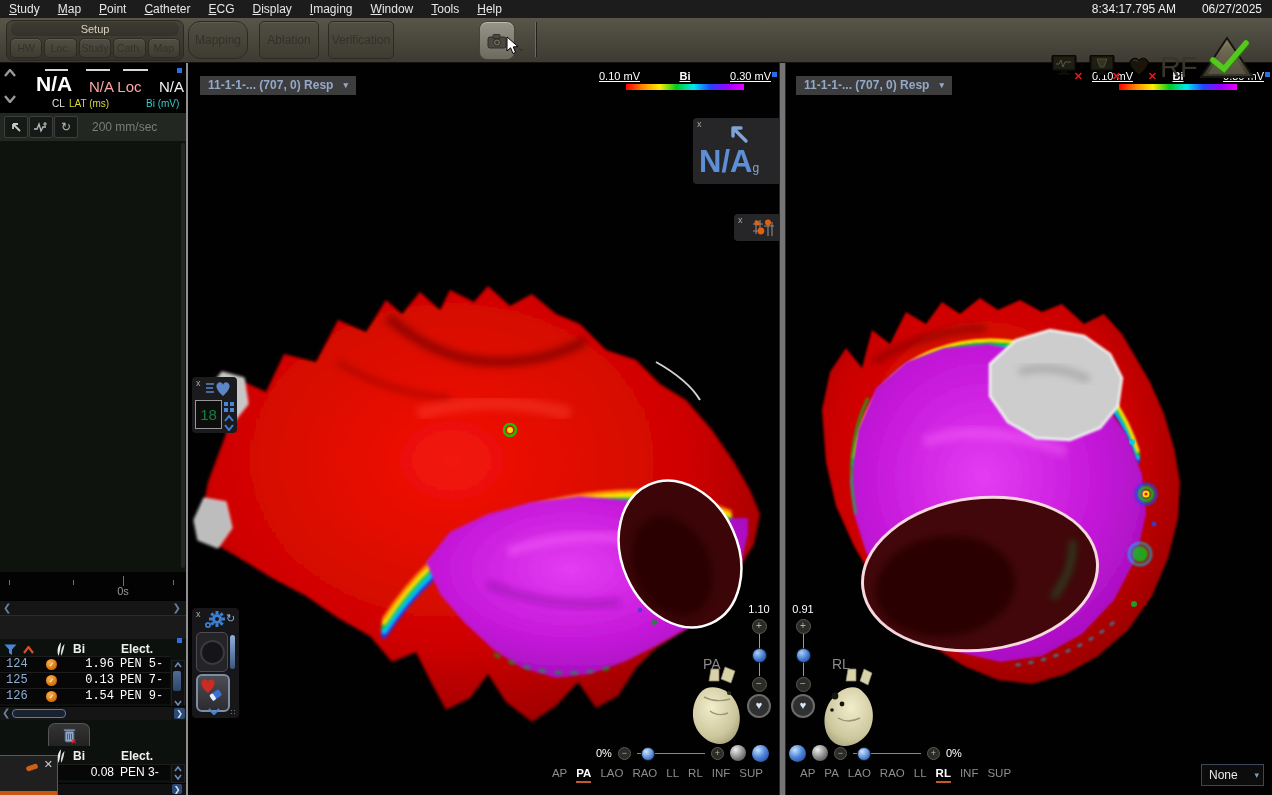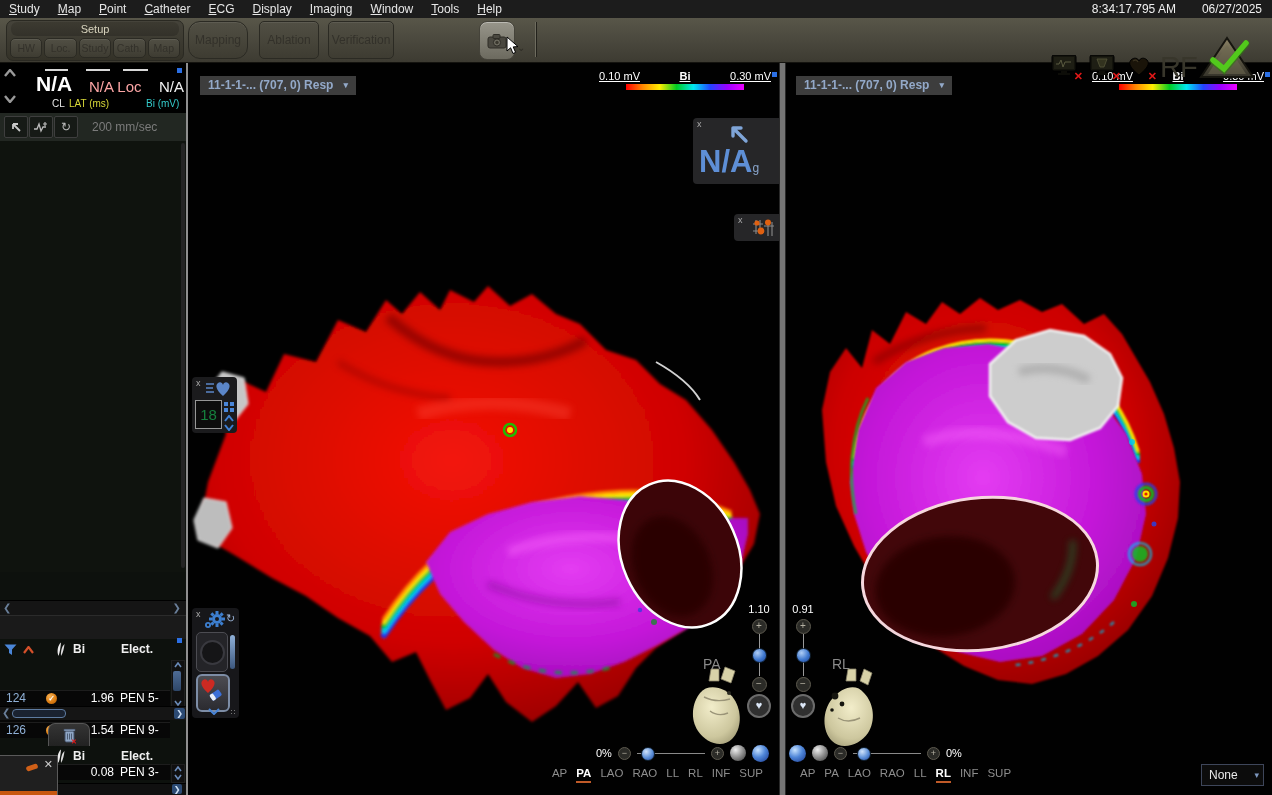--- a/index.html
+++ b/index.html
@@ -264,20 +264,27 @@
       <div class="sb-toolbtn" style="left:54px;">
         <span style="color:#bbb;font-size:12px;">↻</span>
       </div>
       <span class="sweep">200 mm/sec</span>
     </div>
 
     <div class="wavearea">
       <div class="vtrack"></div>
     </div>
 
+    <div class="timeline">
+      <span class="tick" style="left:9px;"></span>
+        <span class="tick" style="left:73px;"></span>
+      <span class="tick tall" style="left:123px;"></span>
+        <span class="tick" style="left:173px;"></span>
+      <span class="zero">0s</span>
+    </div>
     <div class="hscroll" style="top:538px;">
       <span class="scrollchev" style="left:3px;">❮</span>
       <span class="scrollchev" style="right:5px;">❯</span>
     </div>
     <div class="gapband"></div>
 
     <span class="bluesq" style="right:4px;top:576px;z-index:3;"></span>
     <div class="thead" style="top:578px;">
       <svg class="abs" style="left:4px;top:4px;" width="13" height="12" viewBox="0 0 13 12">
         <path d="M0.5 0.5 H12.5 L8 5.5 V11 L5 9 V5.5 Z" fill="#4a86d8"></path>
@@ -285,21 +292,21 @@
       <svg class="abs" style="left:23px;top:6px;" width="11" height="8" viewBox="0 0 11 8">
         <polyline points="1,7 5.5,1 10,7" fill="none" stroke="#d4502a" stroke-width="2.2"></polyline>
         </svg>
       <svg class="abs" style="left:55px;top:2px;" width="10" height="15" viewBox="0 0 10 15">
         <path d="M3.5 14 C1.5 9 3 3 6 0.5 C5.5 5 5 10 3.5 14 Z" fill="#eee"></path>
         <path d="M6 14 C5.5 9 7 4 9.5 2 C9 6.5 8 11 6 14 Z" fill="#ddd"></path>
         </svg>
       <span class="abs" style="left:73px;top:2px;">Bi</span>
       <span class="abs" style="left:121px;top:2px;">Elect.</span>
     </div>
-    <div class="abs" style="top:628px;left:0;width:170px;" id="table1-rows">
+    <div class="abs" style="top:594px;left:0;width:170px;font-family:Liberation Mono, monospace;" id="table1-rows">
         <div class="trow">
           <span class="tnum">124</span>
           <span class="tcheck">✓</span>
           <span class="tbi">1.96</span>
           <span class="telect">PEN 5-</span>
         </div>
         <div class="trow">
           <span class="tnum">125</span>
           <span class="tcheck">✓</span>
           <span class="tbi">0.13</span>

